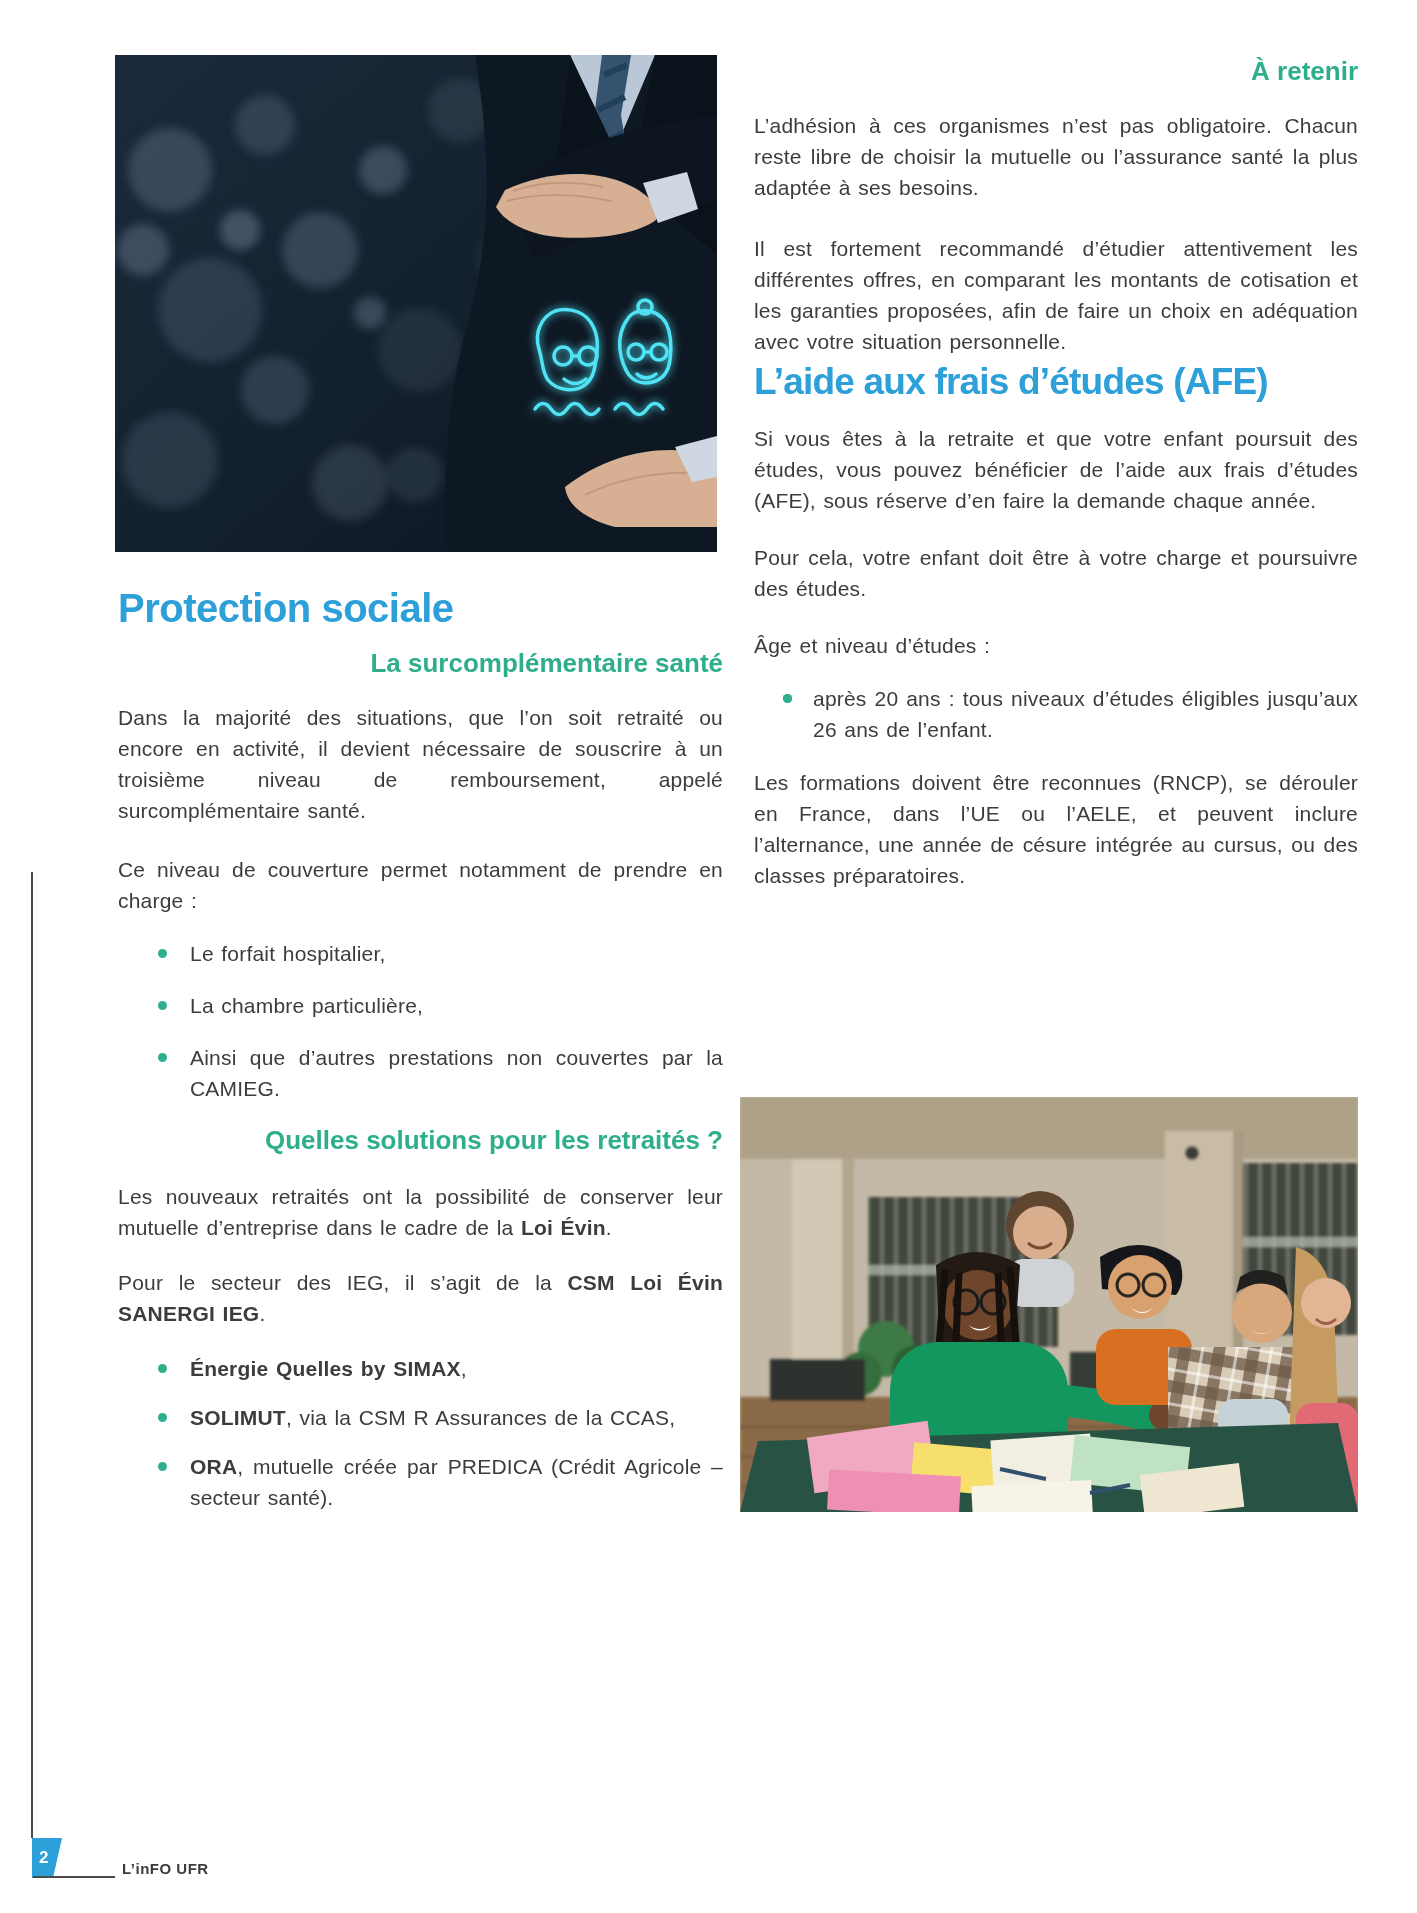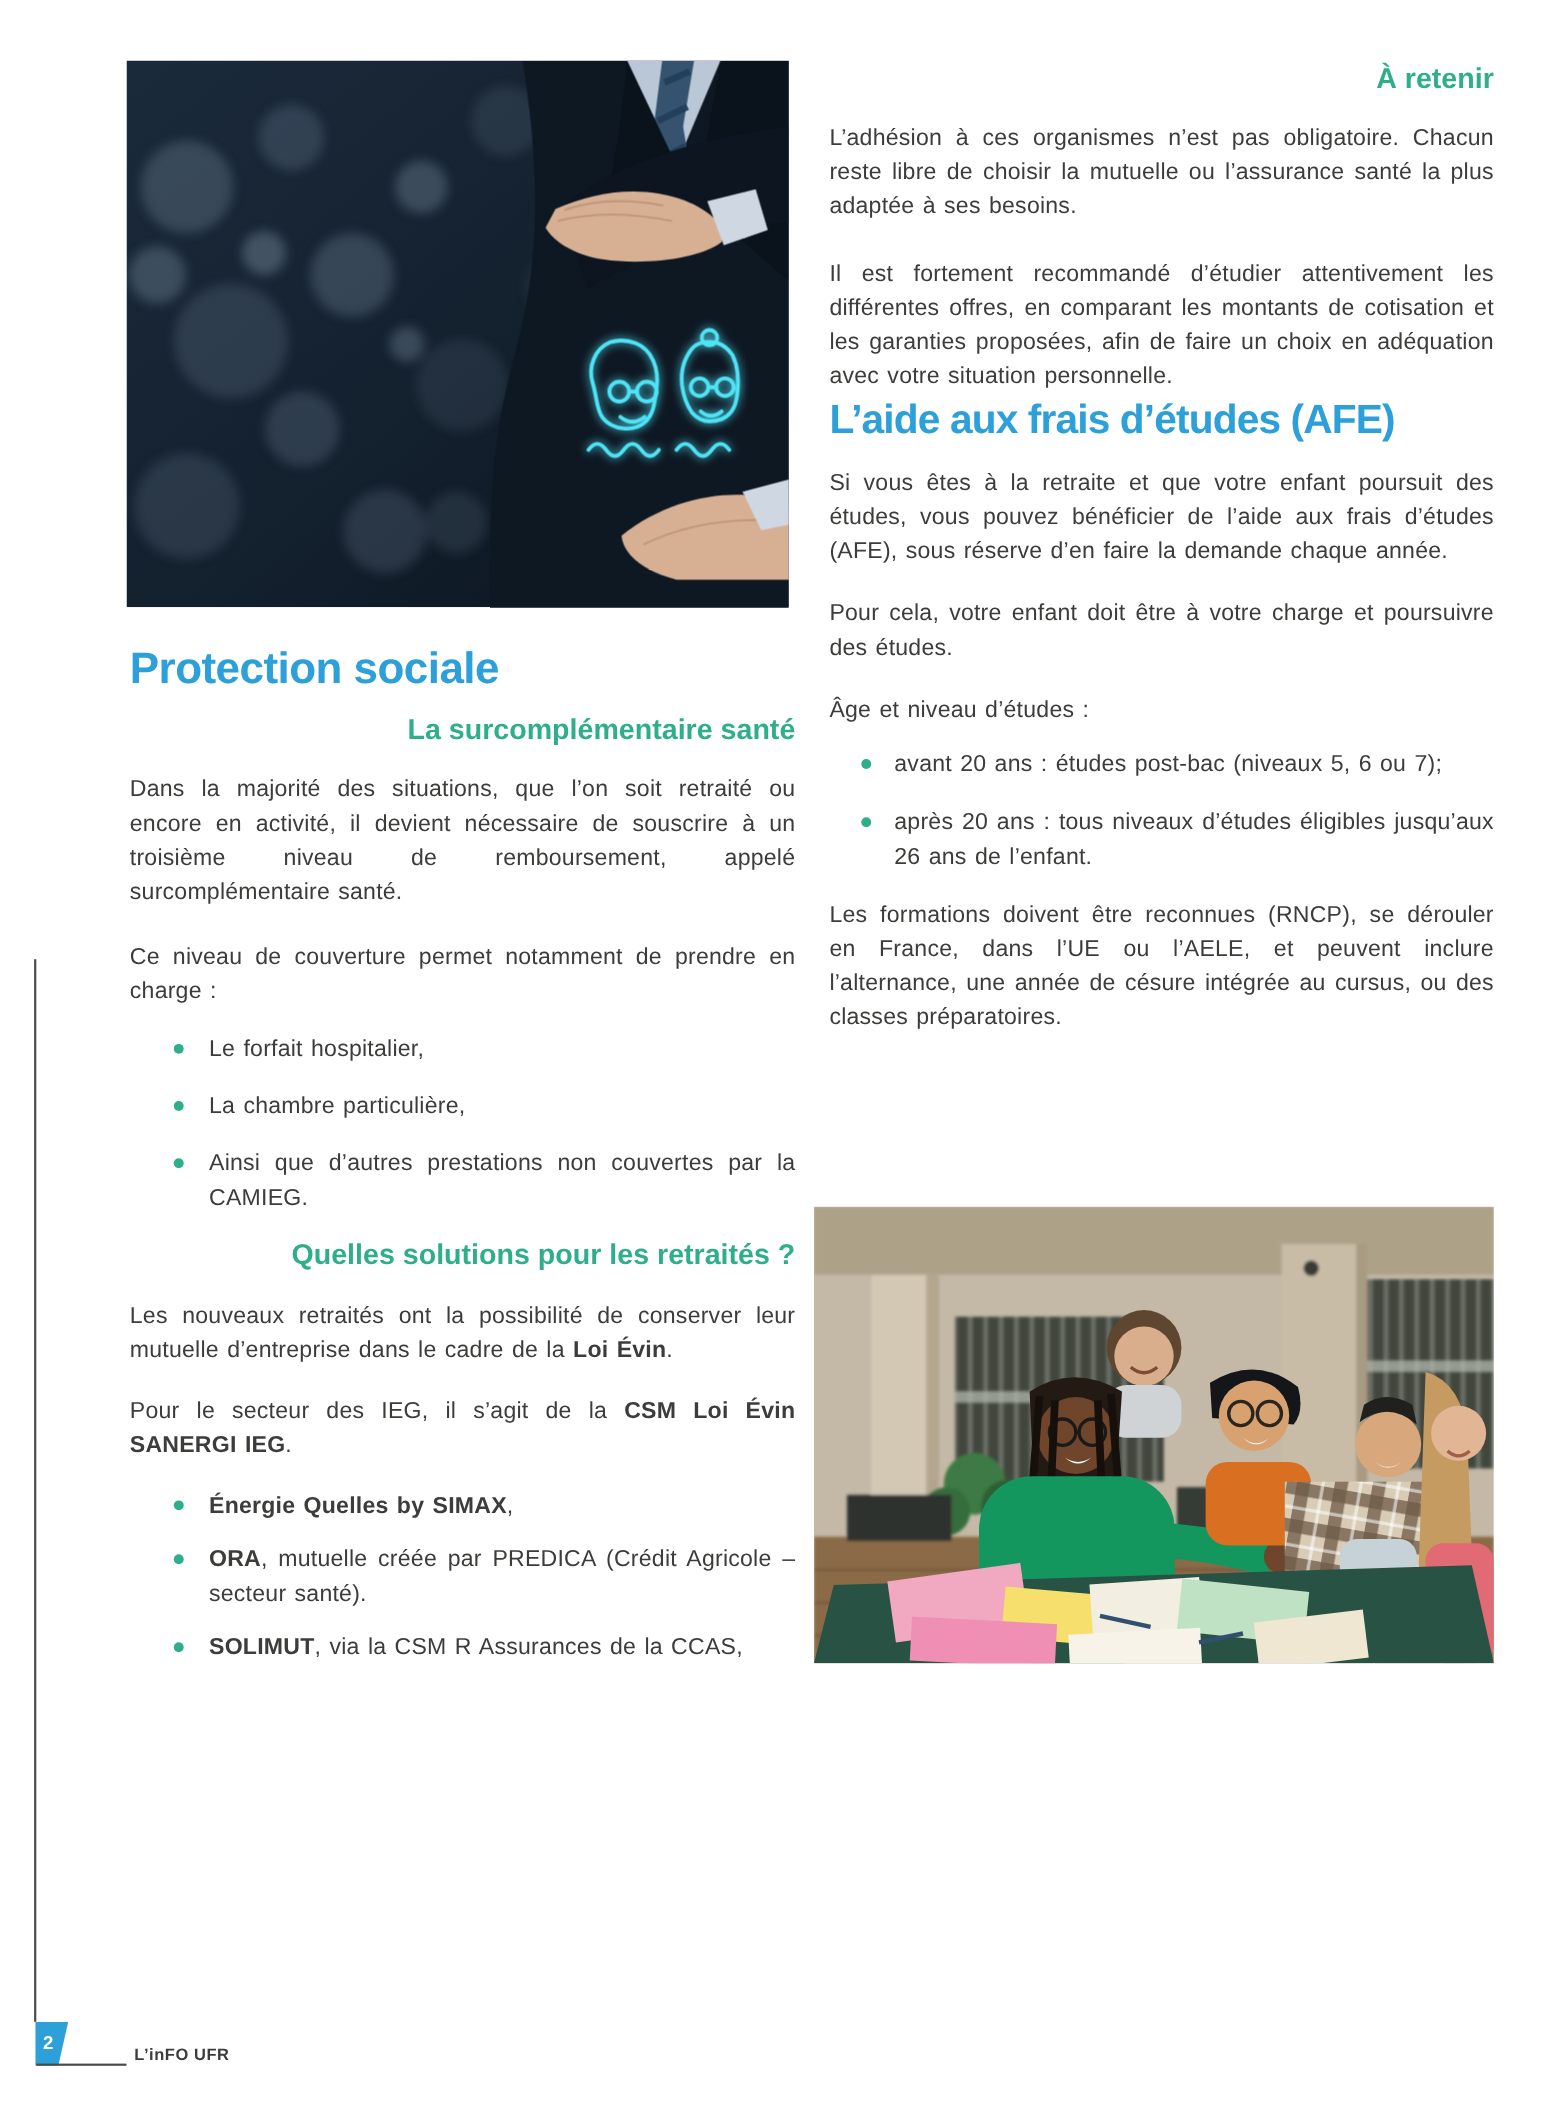--- a/index.html
+++ b/index.html
@@ -123,35 +123,35 @@
     <ul>
       <li><span class="dot"></span><span>Le forfait hospitalier,</span></li>
       <li><span class="dot"></span><span>La chambre particulière,</span></li>
       <li><span class="dot"></span><span>Ainsi que d’autres prestations non couvertes par la CAMIEG.</span></li>
     </ul>
     <h2 class="subhead mb26">Quelles solutions pour les retraités ?</h2>
     <p class="mb24"><span>Les nouveaux retraités ont la possibilité de conserver leur mutuelle d’entreprise dans le cadre de la </span><span class="b">Loi Évin</span><span>.</span></p>
     <p class="mb24"><span>Pour le secteur des IEG, il s’agit de la </span><span class="b">CSM Loi Évin SANERGI IEG</span><span>.</span></p>
     <ul class="tight">
       <li><span class="dot"></span><span><span class="b">Énergie Quelles by SIMAX</span><span>,</span></span></li>
+      <li><span class="dot"></span><span><span class="b">SOLIMUT</span><span>, via la CSM R Assurances de la CCAS,</span></span></li>
       <li><span class="dot"></span><span><span class="b">ORA</span><span>, mutuelle créée par PREDICA (Crédit Agricole – secteur santé).</span></span></li>
-      <li><span class="dot"></span><span><span class="b">SOLIMUT</span><span>, via la CSM R Assurances de la CCAS,</span></span></li>
     </ul>
   </div>
 
   <div class="col col-right">
     <h2 class="subhead">À retenir</h2>
     <p class="mb30">L’adhésion à ces organismes n’est pas obligatoire. Chacun reste libre de choisir la mutuelle ou l’assurance santé la plus adaptée à ses besoins.</p>
     <p class="mb0">Il est fortement recommandé d’étudier attentivement les différentes offres, en comparant les montants de cotisation et les garanties proposées, afin de faire un choix en adéquation avec votre situation personnelle.</p>
     <h1 class="big-title">L’aide aux frais d’études (AFE)</h1>
     <p class="mb26">Si vous êtes à la retraite et que votre enfant poursuit des études, vous pouvez bénéficier de l’aide aux frais d’études (AFE), sous réserve d’en faire la demande chaque année.</p>
     <p class="mb26">Pour cela, votre enfant doit être à votre charge et poursuivre des études.</p>
     <p class="mb18">Âge et niveau d’études :</p>
     <ul class="mb0">
-      <li><span class="dot"></span><span>avant 20 ans : études post-bac (niveaux 5, 6 ou 7);</span></li>
+      <li><span class="dot"></span></li>
       <li><span class="dot"></span><span>après 20 ans : tous niveaux d’études éligibles jusqu’aux 26 ans de l’enfant.</span></li>
     </ul>
     <p class="mt22">Les formations doivent être reconnues (RNCP), se dérouler en France, dans l’UE ou l’AELE, et peuvent inclure l’alternance, une année de césure intégrée au cursus, ou des classes préparatoires.</p>
   </div>
 
   <svg class="photo2" viewBox="0 0 618 415" preserveAspectRatio="none" role="img">
     <defs>
       <pattern id="plaid" width="34" height="34" patternUnits="userSpaceOnUse" patternTransform="rotate(10)">
         <rect width="34" height="34" fill="#d8ccb6"></rect>
         <rect width="34" height="12" fill="#6f5a46" opacity=".75"></rect>

